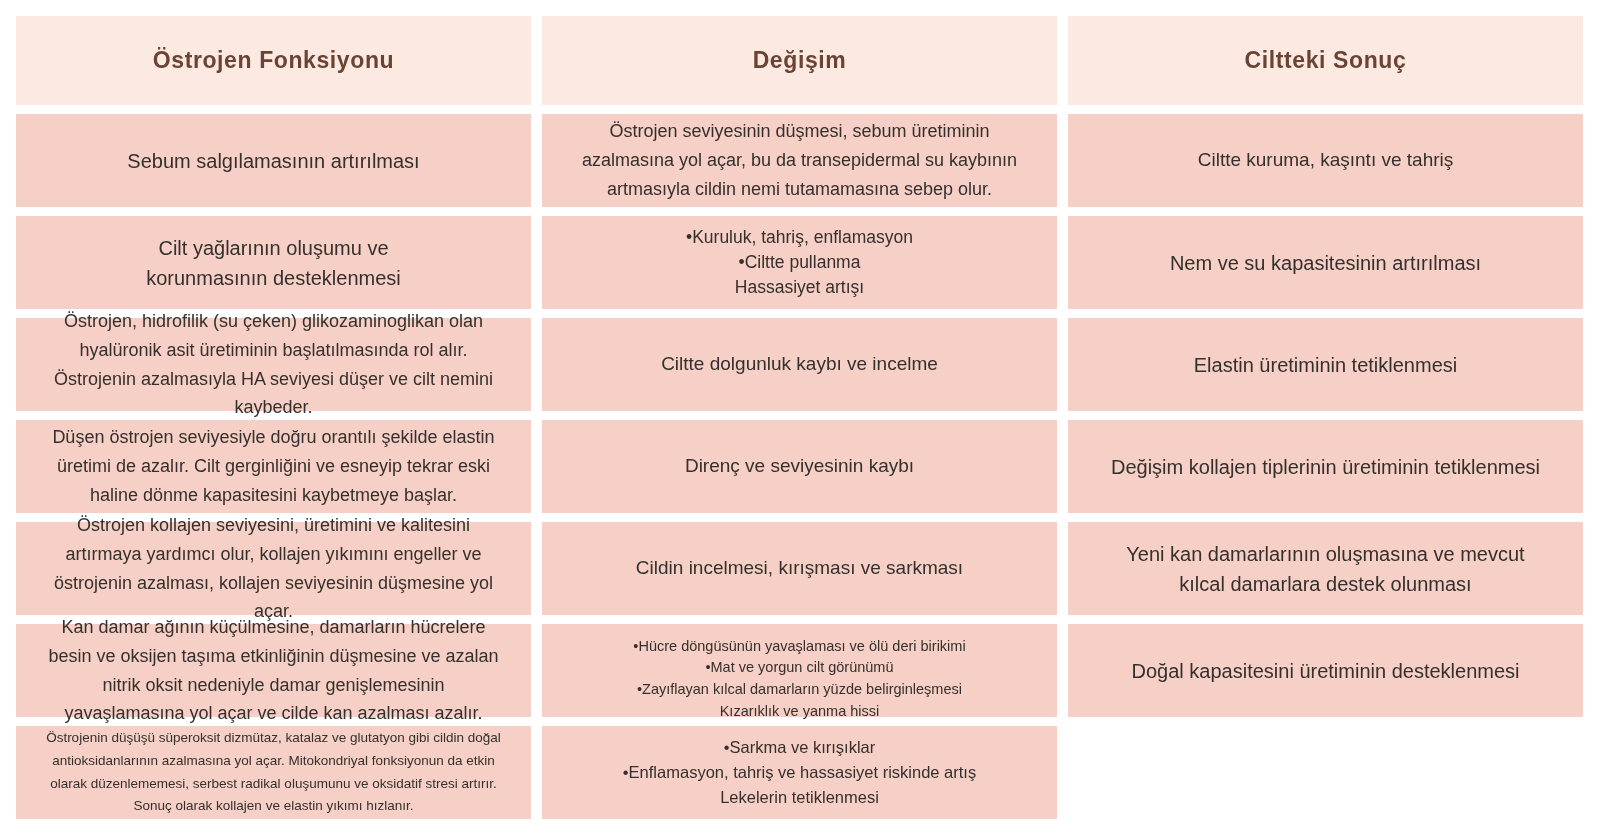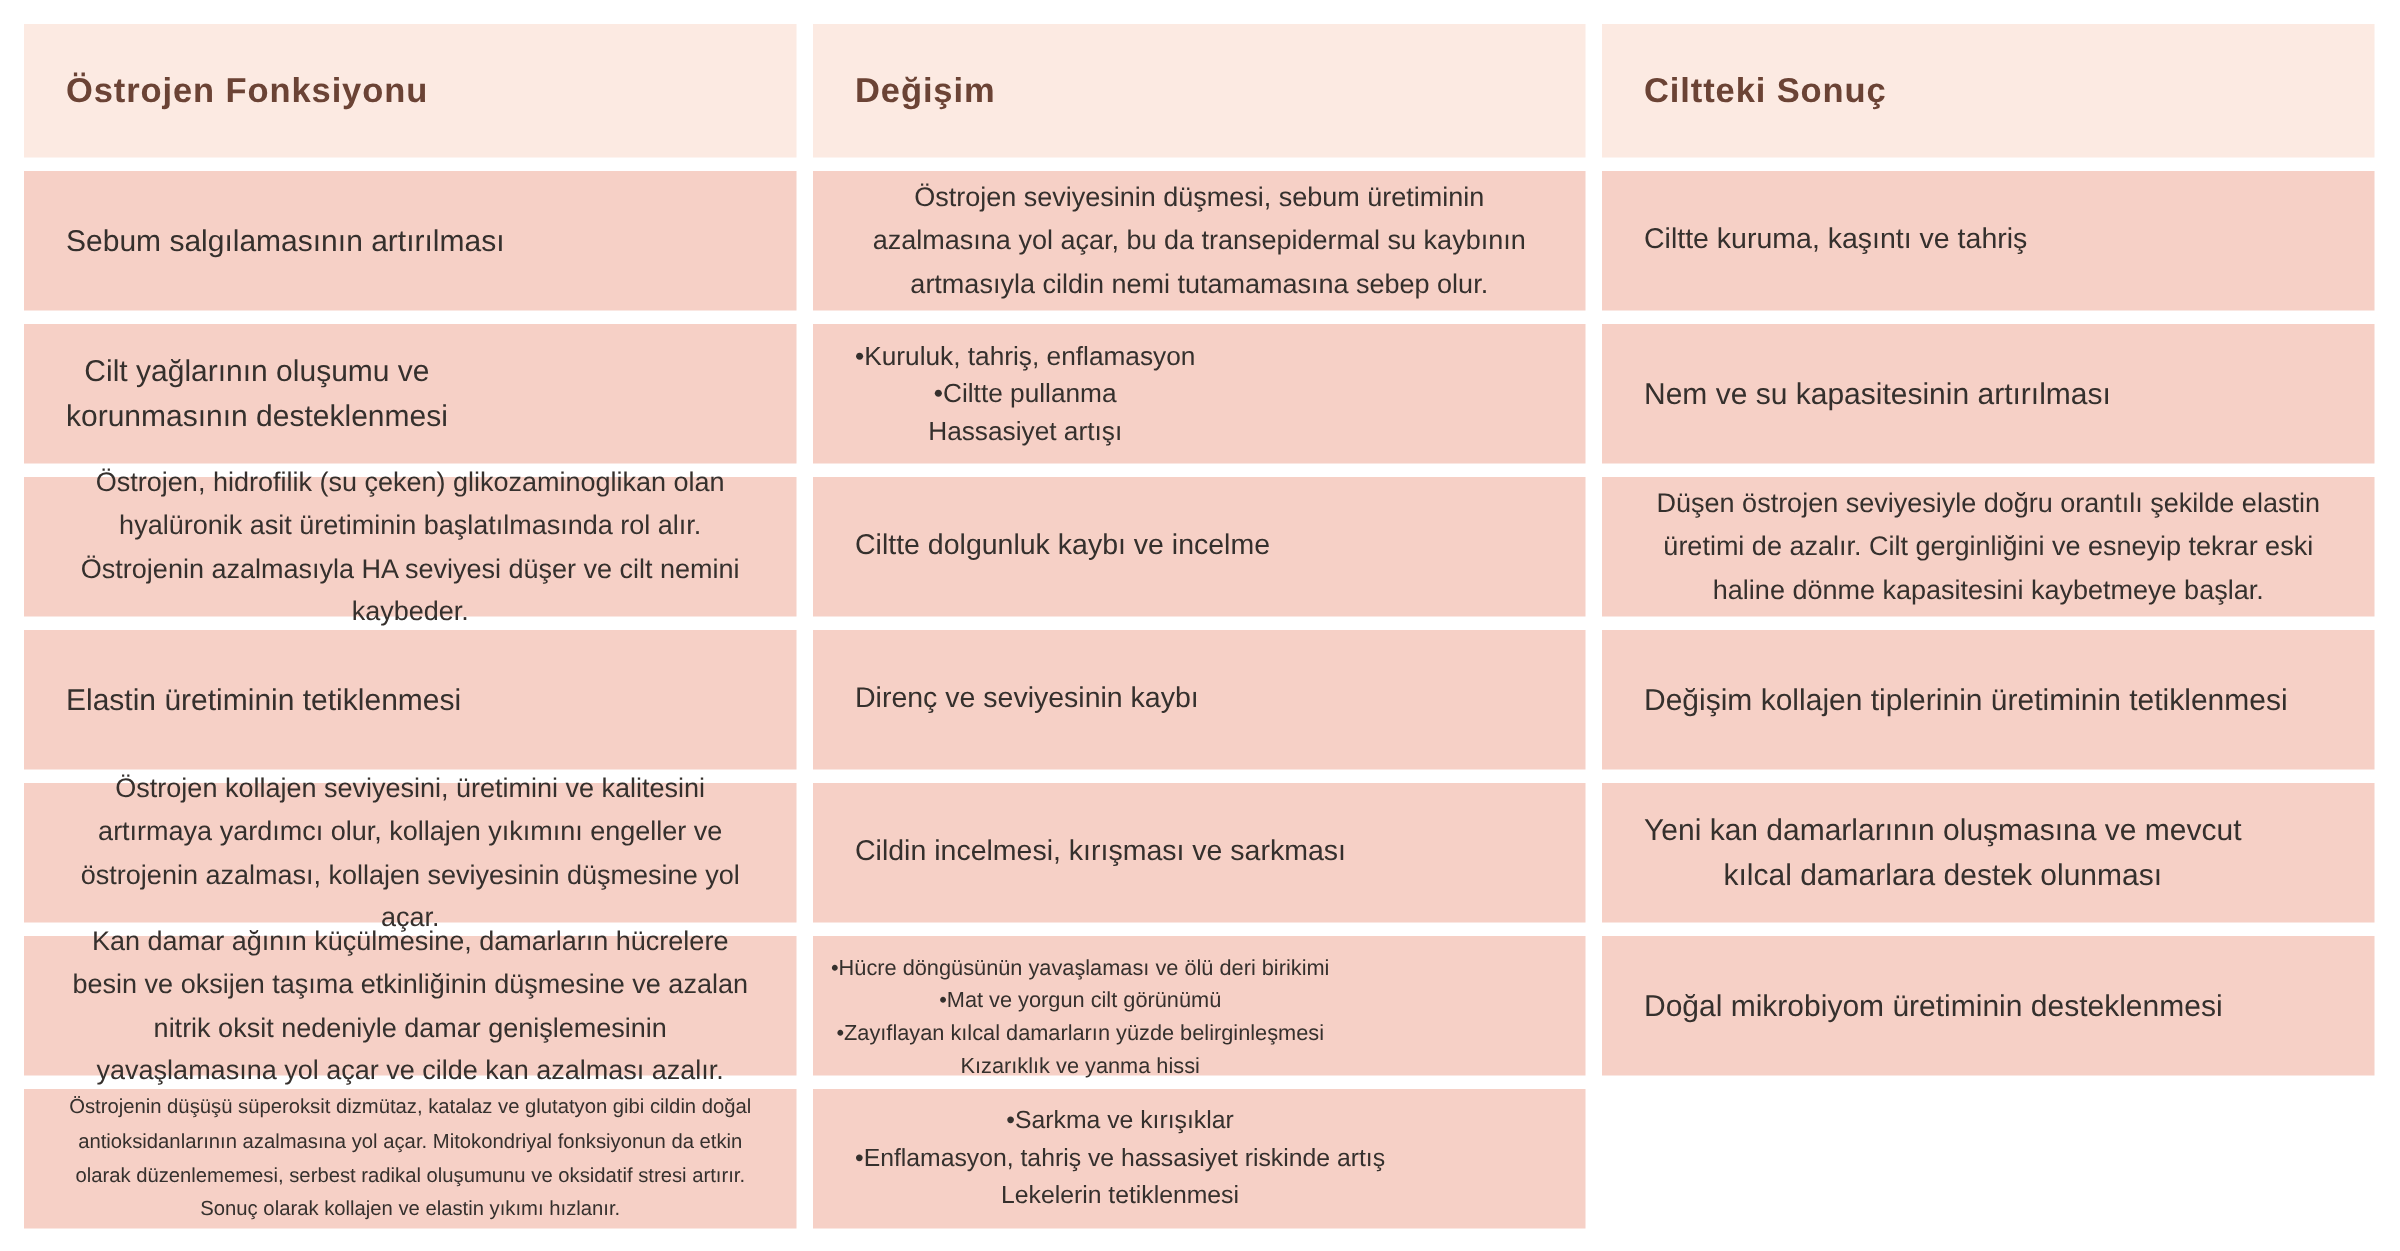--- a/index.html
+++ b/index.html
@@ -19,21 +19,21 @@
   .wrap{padding:16px 17px 0 16px;}
   .grid{
     display:grid;
     grid-template-columns:1fr 1fr 1fr;
     grid-template-rows:89px;
     grid-auto-rows:93px;
     gap:9px 11px;
   }
   .cell{
     background:var(--cell-bg);
-    display:flex;align-items:center;justify-content:flex-start;
+    display:flex;align-items:center;justify-content:center;
     text-align:center;
     padding:6px 28px;
   }
   .cell.header{
     background:var(--header-bg);
     font-weight:bold;
     font-size:23px;
     letter-spacing:0.6px;
     color:var(--header-text);
   }
@@ -87,25 +87,25 @@
   <div class="cell c-function r3">
     <div class="txt">Nem ve su kapasitesinin artırılması</div>
   </div>
   <div class="cell c-change r3">
     <div class="txt">Östrojen, hidrofilik (su çeken) glikozaminoglikan olan hyalüronik asit üretiminin başlatılmasında rol alır. Östrojenin azalmasıyla HA seviyesi düşer ve cilt nemini kaybeder.</div>
   </div>
   <div class="cell c-result r3">
     <div class="txt">Ciltte dolgunluk kaybı ve incelme</div>
   </div>
 
+  <div class="cell c-function r4">
+    <div class="txt">Elastin üretiminin tetiklenmesi</div>
+  </div>
   <div class="cell c-change r4">
     <div class="txt">Düşen östrojen seviyesiyle doğru orantılı şekilde elastin üretimi de azalır. Cilt gerginliğini ve esneyip tekrar eski haline dönme kapasitesini kaybetmeye başlar.</div>
-  </div>
-  <div class="cell c-function r4">
-    <div class="txt">Elastin üretiminin tetiklenmesi</div>
   </div>
   <div class="cell c-result r4">
     <div class="txt">Direnç ve seviyesinin kaybı</div>
   </div>
 
   <div class="cell c-function r5">
     <div class="txt">Değişim kollajen tiplerinin üretiminin tetiklenmesi</div>
   </div>
   <div class="cell c-change r5">
     <div class="txt">Östrojen kollajen seviyesini, üretimini ve kalitesini artırmaya yardımcı olur, kollajen yıkımını engeller ve östrojenin azalması, kollajen seviyesinin düşmesine yol açar.</div>
@@ -122,21 +122,21 @@
     <div class="txt">Kan damar ağının küçülmesine, damarların hücrelere besin ve oksijen taşıma etkinliğinin düşmesine ve azalan nitrik oksit nedeniyle damar genişlemesinin yavaşlamasına yol açar ve cilde kan azalması azalır.</div>
   </div>
   <div class="cell c-result r6">
     <div class="txt">•Hücre döngüsünün yavaşlaması ve ölü deri birikimi
 •Mat ve yorgun cilt görünümü
 •Zayıflayan kılcal damarların yüzde belirginleşmesi
 Kızarıklık ve yanma hissi</div>
   </div>
 
   <div class="cell c-function r7">
-    <div class="txt">Doğal mikrobiyom üretiminin desteklenmesi</div>
+    <div class="txt">Doğal kapasitesini üretiminin desteklenmesi</div>
   </div>
   <div class="cell c-change r7">
     <div class="txt">Östrojenin düşüşü süperoksit dizmütaz, katalaz ve glutatyon gibi cildin doğal antioksidanlarının azalmasına yol açar. Mitokondriyal fonksiyonun da etkin olarak düzenlememesi, serbest radikal oluşumunu ve oksidatif stresi artırır. Sonuç olarak kollajen ve elastin yıkımı hızlanır.</div>
   </div>
   <div class="cell c-result r7">
     <div class="txt">•Sarkma ve kırışıklar
 •Enflamasyon, tahriş ve hassasiyet riskinde artış
 Lekelerin tetiklenmesi</div>
   </div>
 </div>

